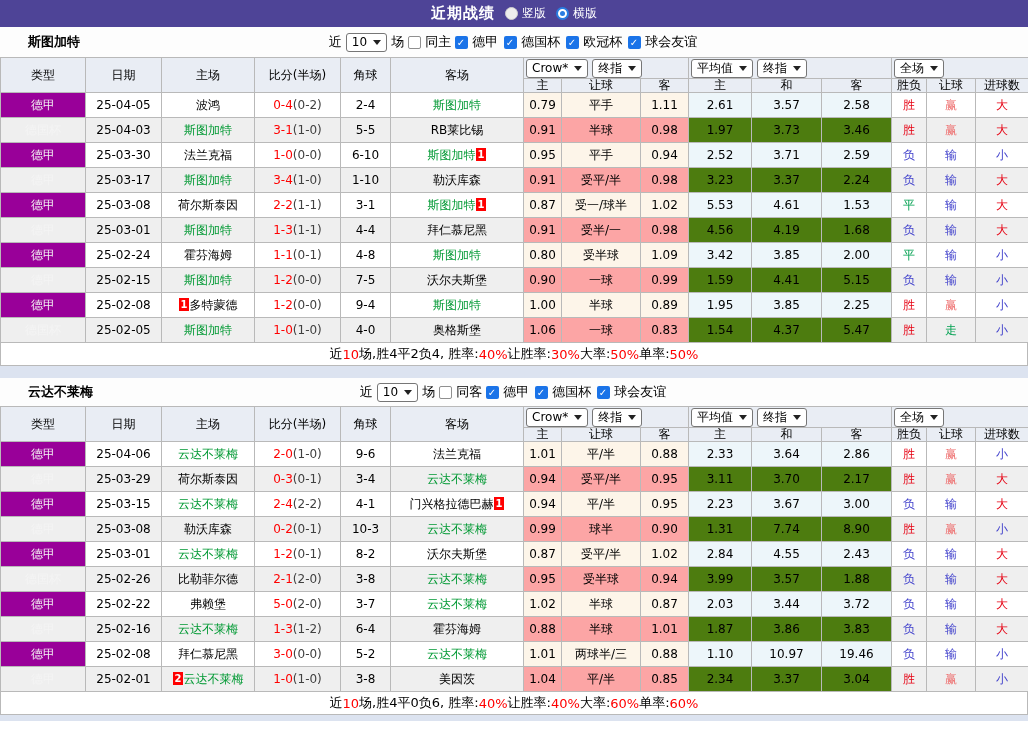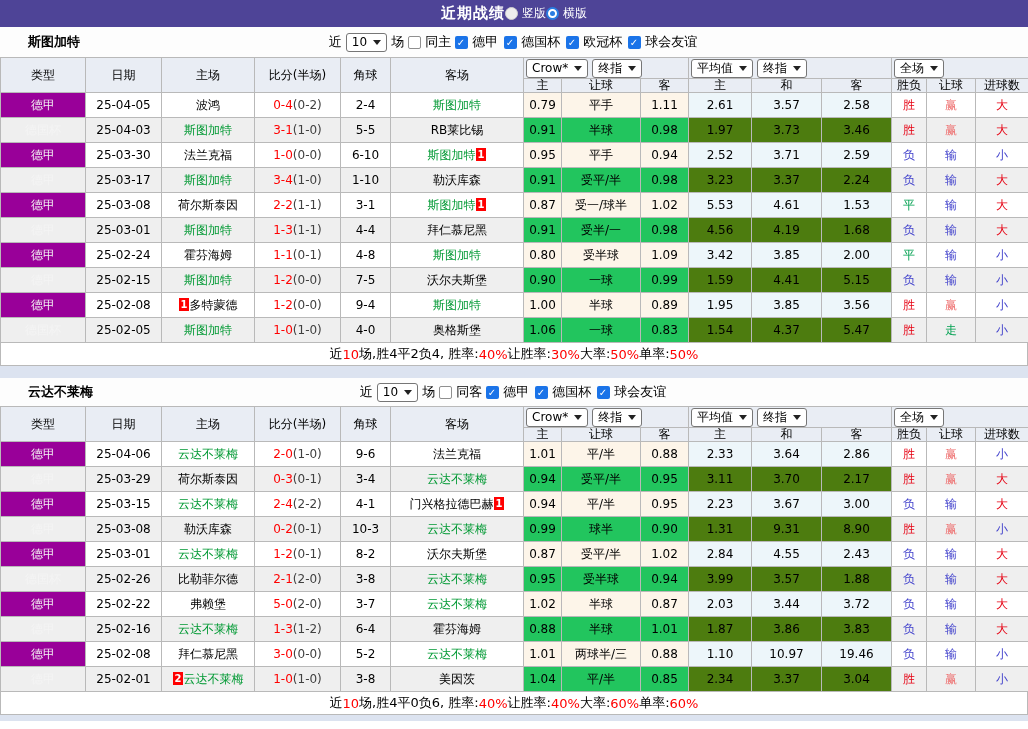--- a/index.html
+++ b/index.html
@@ -1,17 +1,17 @@
 <!DOCTYPE html>
 <html><head>
 <meta charset="utf-8">
 <style>
   *{box-sizing:border-box;margin:0;padding:0}
   body{width:1028px;background:#fff;color:#000;font-family:"DejaVu Sans","Liberation Sans",sans-serif;font-size:12px}
-  .topbar{height:27px;background:#4e4497;display:flex;align-items:center;justify-content:center;color:#fff}
+  .topbar{height:27px;background:#4e4497;display:flex;align-items:center;justify-content:center;gap:10px;color:#fff}
   .topbar .title{font-size:15px;font-weight:bold;letter-spacing:1px}
   .radio-item{display:inline-flex;align-items:center;gap:4px;font-size:12px}
   .radio{width:13px;height:13px;border-radius:50%;display:inline-block;position:relative}
   .radio.off{background:#ededed;border:1px solid #cfcfcf}
   .radio.on{background:#fff;border:2px solid #2a7de1}
   .radio.on::after{content:"";position:absolute;left:2px;top:2px;width:5px;height:5px;border-radius:50%;background:#2a7de1}
   .section-bar{height:30px;position:relative;display:flex;align-items:center;background:#fdfdfd}
   .section-bar .team{position:absolute;left:28px;font-weight:bold;font-size:13px}
   .controls{margin:0 auto;display:inline-flex;align-items:center;gap:4px;font-size:13px}
   .controls .lg-label{margin-right:2px}
@@ -24,21 +24,21 @@
   table{border-collapse:collapse;table-layout:fixed;width:1028px}
   th,td{border:1px solid #b9b9b9;text-align:center;overflow:hidden;white-space:nowrap;padding:0}
   thead th{background:#e9edf4;font-weight:normal;font-size:12px}
   tr.grp th{height:21px}
   tr.grp th .cellwrap{display:flex;align-items:center;gap:4px;padding:0 2px}
   tr.grp th .cellwrap.center{}
   tr.sub th{height:13px;line-height:13px}
   tbody td{height:25px;font-size:12px;background:#fff}
   tbody tr.alt td{background:#efefef}
   tbody td.ah{background:#fdf5e9}
-  tbody tr.alt td.ah{background:#22c55e}
+  tbody tr.alt td.ah{background:#fca5a5}
   tbody td.eu{background:#edf6fa}
   tbody tr.alt td.eu{background:#4d7c0f}
   tbody td.lg-p{background:#990099;color:#f4f4f4}
   tbody td.lg-r{background:#aa1111;color:#f4f4f4}
   .c-red{color:#e60012}
   .c-pink{color:#ee6f6f}
   .c-blue{color:#4141cc}
   .c-green{color:#00a050}
   .score{color:#f00}
   .half{color:#404040}
@@ -301,21 +301,21 @@
         <td>25-02-08</td>
         <td><span class="badge">1</span><span>多特蒙德</span></td>
         <td><span class="score">1-2</span><span class="half">(0-0)</span></td>
         <td>9-4</td>
         <td><span class="focus">斯图加特</span></td>
         <td class="ah">1.00</td>
         <td class="ah">半球</td>
         <td class="ah">0.89</td>
         <td class="eu">1.95</td>
         <td class="eu">3.85</td>
-        <td class="eu">3.56</td>
+        <td class="eu">2.25</td>
         <td class="c-red">胜</td>
         <td class="c-pink">赢</td>
         <td class="c-blue">小</td>
       </tr>
       <tr class="alt">
         <td class="lg lg-r">德国杯</td>
         <td>25-02-05</td>
         <td><span class="focus">斯图加特</span></td>
         <td><span class="score">1-0</span><span class="half">(1-0)</span></td>
         <td>4-0</td>
@@ -496,21 +496,21 @@
         <td class="lg lg-p">德甲</td>
         <td>25-03-08</td>
         <td><span>勒沃库森</span></td>
         <td><span class="score">0-2</span><span class="half">(0-1)</span></td>
         <td>10-3</td>
         <td><span class="focus">云达不莱梅</span></td>
         <td class="ah">0.99</td>
         <td class="ah">球半</td>
         <td class="ah">0.90</td>
         <td class="eu">1.31</td>
-        <td class="eu">9.31</td>
+        <td class="eu">7.74</td>
         <td class="eu">8.90</td>
         <td class="c-red">胜</td>
         <td class="c-pink">赢</td>
         <td class="c-blue">小</td>
       </tr>
       <tr>
         <td class="lg lg-p">德甲</td>
         <td>25-03-01</td>
         <td><span class="focus">云达不莱梅</span></td>
         <td><span class="score">1-2</span><span class="half">(0-1)</span></td>

